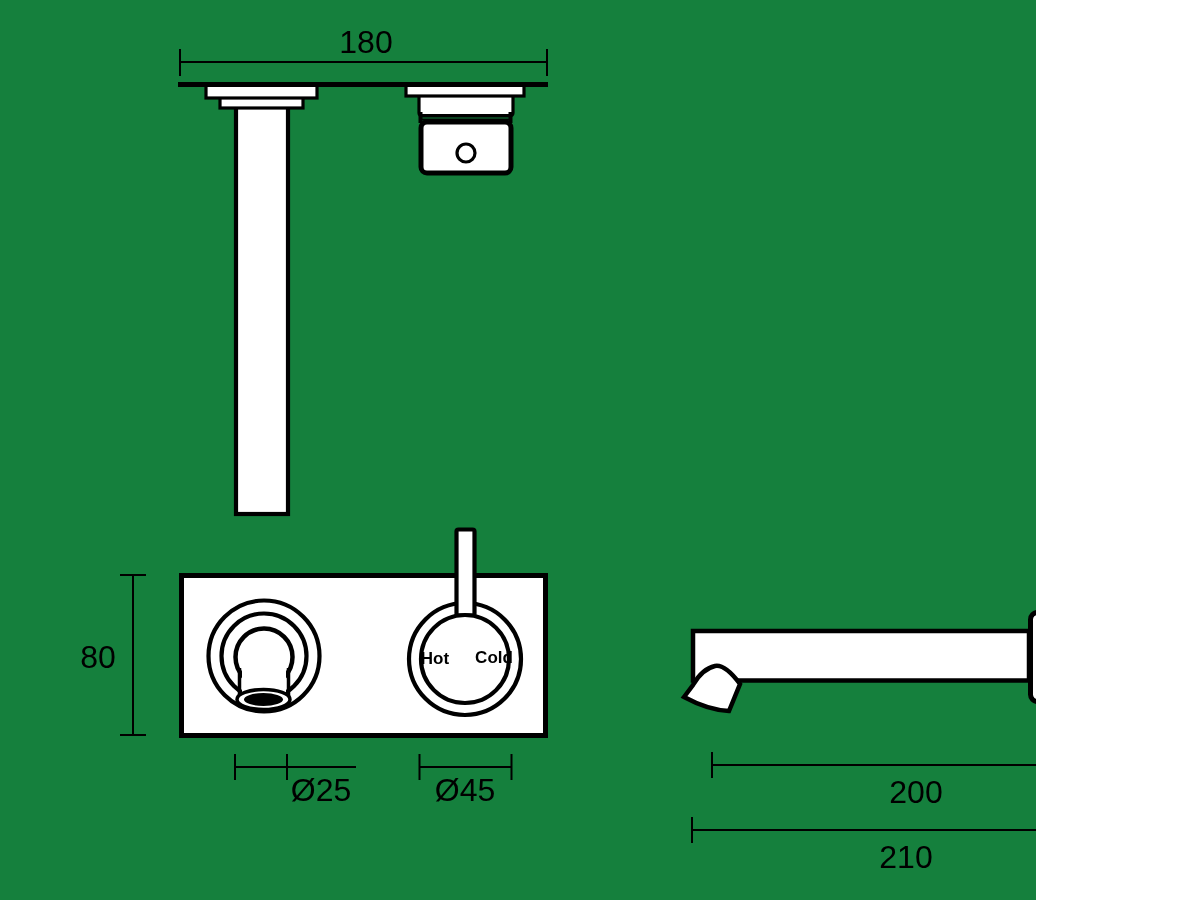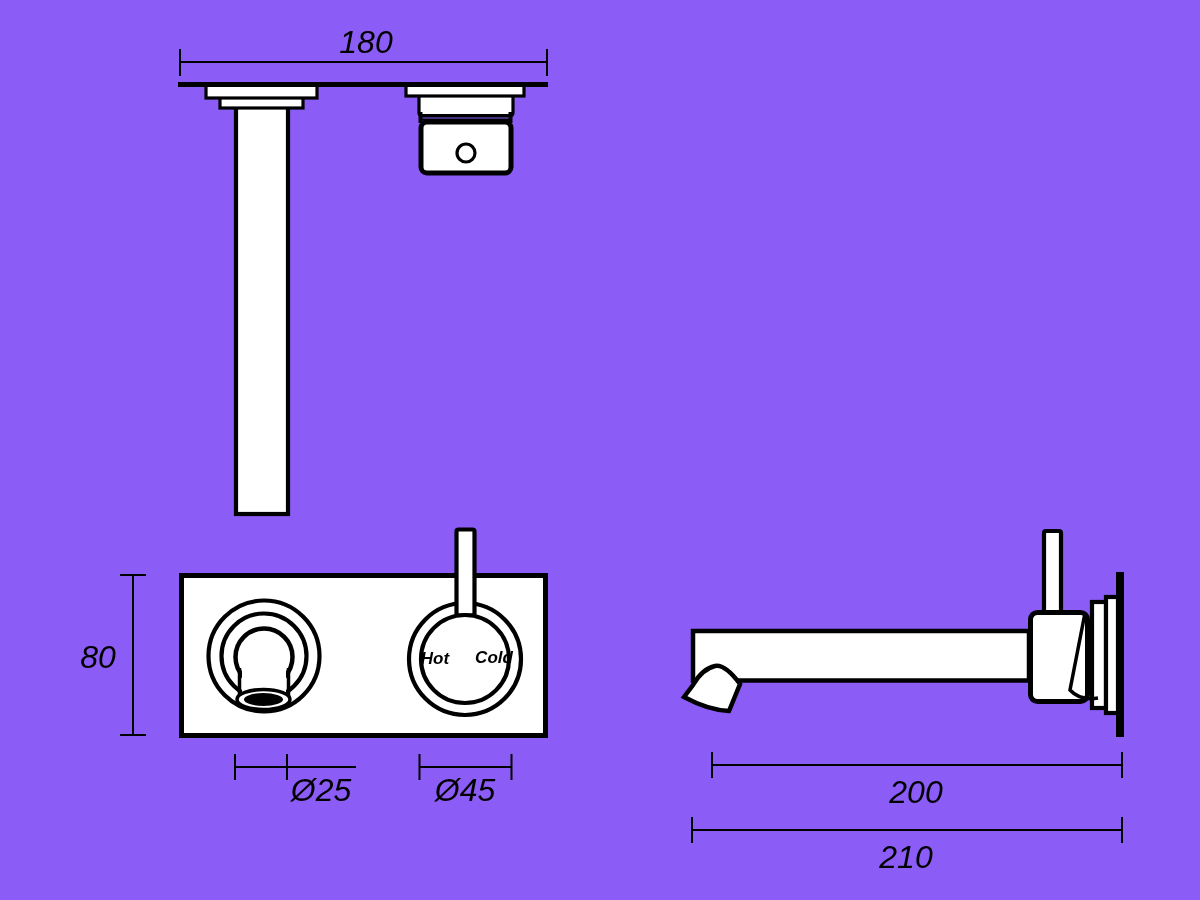--- a/index.html
+++ b/index.html
@@ -3,25 +3,24 @@
 <meta charset="utf-8">
 <style>
   html, body {
     margin: 0;
     padding: 0;
     background: #ffffff;
     font-family: "Liberation Sans", sans-serif;
   }
   #canvas {
     position: relative;
-    width: 1200px;
+    width: 1036px;
     height: 900px;
-    background: #8b5cf6;
+    background: #15803d;
     overflow: hidden;
-    font-style: italic;
   }
   svg { display: block; }
   
   .ol  { fill: #ffffff; stroke: #000000; }
   .nf  { fill: none;    stroke: #000000; }
   .w2 { stroke-width: 2.2; }
   .w3 { stroke-width: 3.2; }
   .w35{ stroke-width: 3.5; }
   .w4 { stroke-width: 4.2; }
   .w45{ stroke-width: 4.5; }

